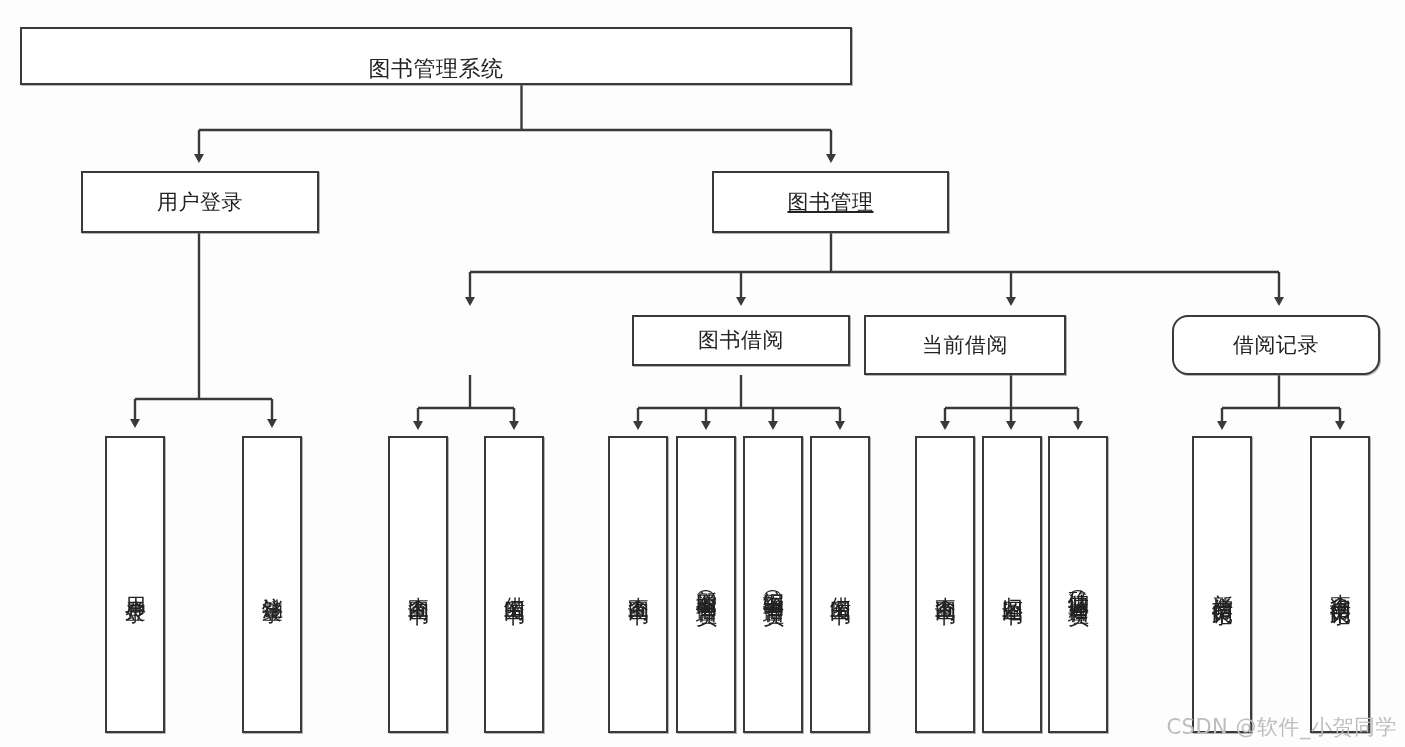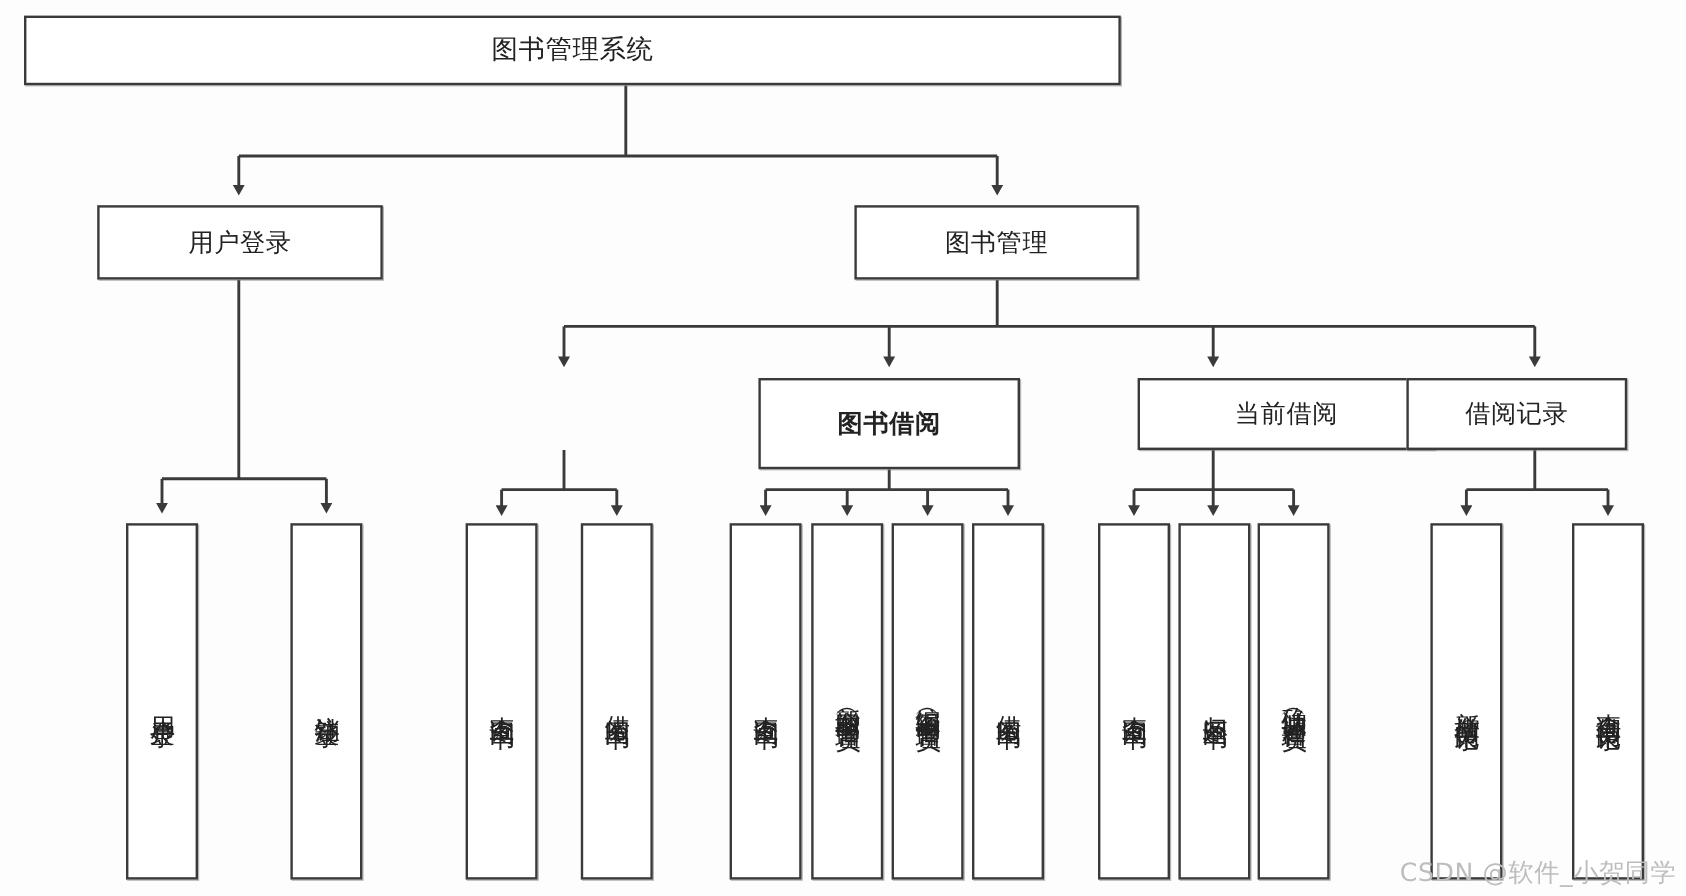--- a/index.html
+++ b/index.html
@@ -119,38 +119,38 @@
       <path d="M1011,408 L1011,422" marker-end="url(#arrow)"></path>
       <path d="M1078,408 L1078,422" marker-end="url(#arrow)"></path>
 
       <path d="M1279,375 L1279,408"></path>
       <path d="M1222,408 L1340,408"></path>
       <path d="M1222,408 L1222,422" marker-end="url(#arrow)"></path>
       <path d="M1340,408 L1340,422" marker-end="url(#arrow)"></path>
     </g>
   </svg>
 
-  <div class="node horiz root" style="left:20px; top:13px; width:914px; height:58px;">
+  <div class="node horiz root" style="left:20px; top:27px; width:832px; height:58px;align-items:flex-end;">
     <span class="lbl">图书管理系统</span>
   </div>
 
   <div class="node horiz" style="left:81px; top:171px; width:238px; height:62px;">
     <span class="lbl">用户登录</span>
   </div>
-  <div class="node horiz" style="left:712px; top:171px; width:237px; height:62px;">
+  <div class="node horiz" style="left:712px; top:171px; width:237px; height:62px;text-decoration:underline;">
     <span class="lbl">图书管理</span>
   </div>
 
-  <div class="node horiz" style="left:632px; top:315px; width:218px; height:76px;font-weight:bold;">
+  <div class="node horiz" style="left:632px; top:315px; width:218px; height:51px;">
     <span class="lbl">图书借阅</span>
   </div>
-  <div class="node horiz" style="left:948px; top:315px; width:248px; height:60px;">
+  <div class="node horiz" style="left:864px; top:315px; width:202px; height:60px;">
     <span class="lbl">当前借阅</span>
   </div>
-  <div class="node horiz" style="left:1172px; top:315px; width:184px; height:60px;">
+  <div class="node horiz" style="left:1172px; top:315px; width:208px; height:60px;border-radius:16px;">
     <span class="lbl">借阅记录</span>
   </div>
 
   <div class="node vert" style="left:105px; top:436px; width:60px; height:297px;">
     <span class="lbl">用户登录</span>
   </div>
   <div class="node vert" style="left:242px; top:436px; width:60px; height:297px;">
     <span class="lbl">注销登录</span>
   </div>
   <div class="node vert" style="left:388px; top:436px; width:60px; height:297px;">

